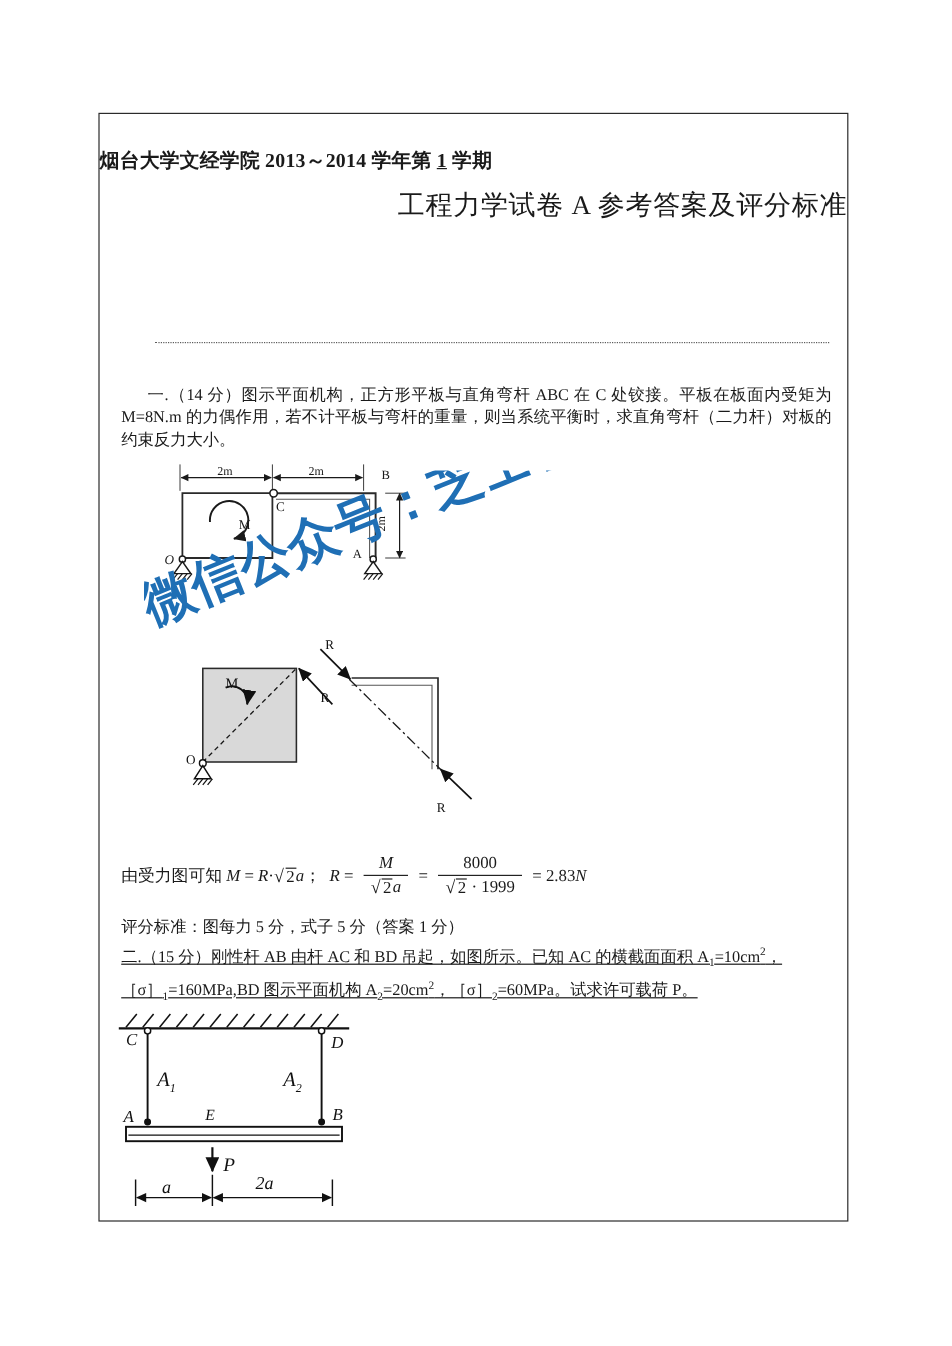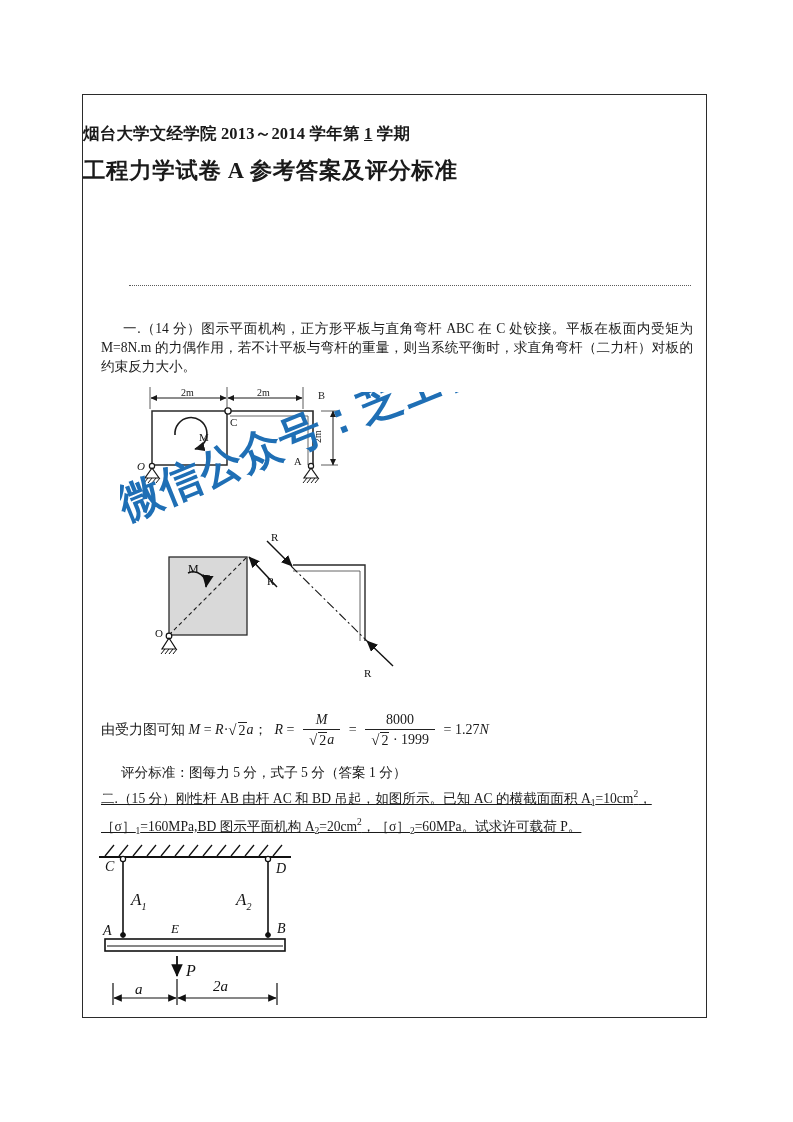--- a/index.html
+++ b/index.html
@@ -43,23 +43,23 @@
     font-weight: bold;
     letter-spacing: 0.2px;
     white-space: nowrap;
   }
   .title-line1 .ul { text-decoration: underline; }
 
   .title-line2 {
     position: absolute;
     left: 0; right: 0;
     top: 60px;
-    text-align: left;
+    text-align: right;
     font-size: 22.5px;
-    font-weight: bold;
+    font-weight: normal;
     letter-spacing: 0.6px;
     white-space: nowrap;
   }
 
   
   .info-row {
     position: absolute;
     font-size: 14.5px;
     white-space: nowrap;
   }
@@ -130,21 +130,21 @@
   .sqrt {
     display: inline-block;
     border-top: 1.1px solid #222;
     padding: 0 1px 0 1px;
     margin-left: 1px;
     position: relative;
     top: 1px;
   }
   .radical { font-size: 15px; position: relative; top: 1px; }
 
-  .grading { left: 18px; top: 668px; width: 592px; margin-left: 20px; }
+  .grading { left: 18px; top: 668px; width: 592px; }
   .q2-text { left: 18px; top: 690px; width: 600px; text-decoration: underline; }
 
   sup.s, sub.s { font-size: 9.5px; }
 
   
   .fig { position: absolute; }
   #fig1 { left: 52px; top: 288px; width: 230px; height: 112px; }
   #fig2 { left: 72px; top: 438px; width: 330px; height: 148px; }
   #fig3 { left: 8px; top: 748px; width: 252px; height: 166px; }
 
@@ -294,21 +294,21 @@
       <span class="frac">
         <span class="num mathi">M</span>
         <span class="den"><span class="radical">√</span><span class="sqrt">2</span><span class="mathi">a</span></span>
       </span>
       =
       <span class="frac">
         <span class="num">8000</span>
         <span class="den"><span class="radical">√</span><span class="sqrt">2</span>&nbsp;<span>· 1999</span></span>
       </span>
       =
-      <span>1.27</span><span class="mathi">N</span>
+      <span>2.83</span><span class="mathi">N</span>
     </div>
 
     <div class="para grading">评分标准：图每力 5 分，式子 5 分（答案 1 分）</div>
 
     <div class="para q2-text">
       <span>二.（15 分）刚性杆 AB 由杆 AC 和 BD 吊起，如图所示。已知 AC 的横截面面积 A</span><sub class="s">1</sub><span>=10cm</span><sup class="s">2</sup><span>，</span><br>
       <span>［σ］</span><sub class="s">1</sub><span>=160MPa,BD 图示平面机构 A</span><sub class="s">2</sub><span>=20cm</span><sup class="s">2</sup><span>，［σ］</span><sub class="s">2</sub><span>=60MPa。试求许可载荷 P。</span>
     </div>
 
     <div class="fig" id="fig3">

